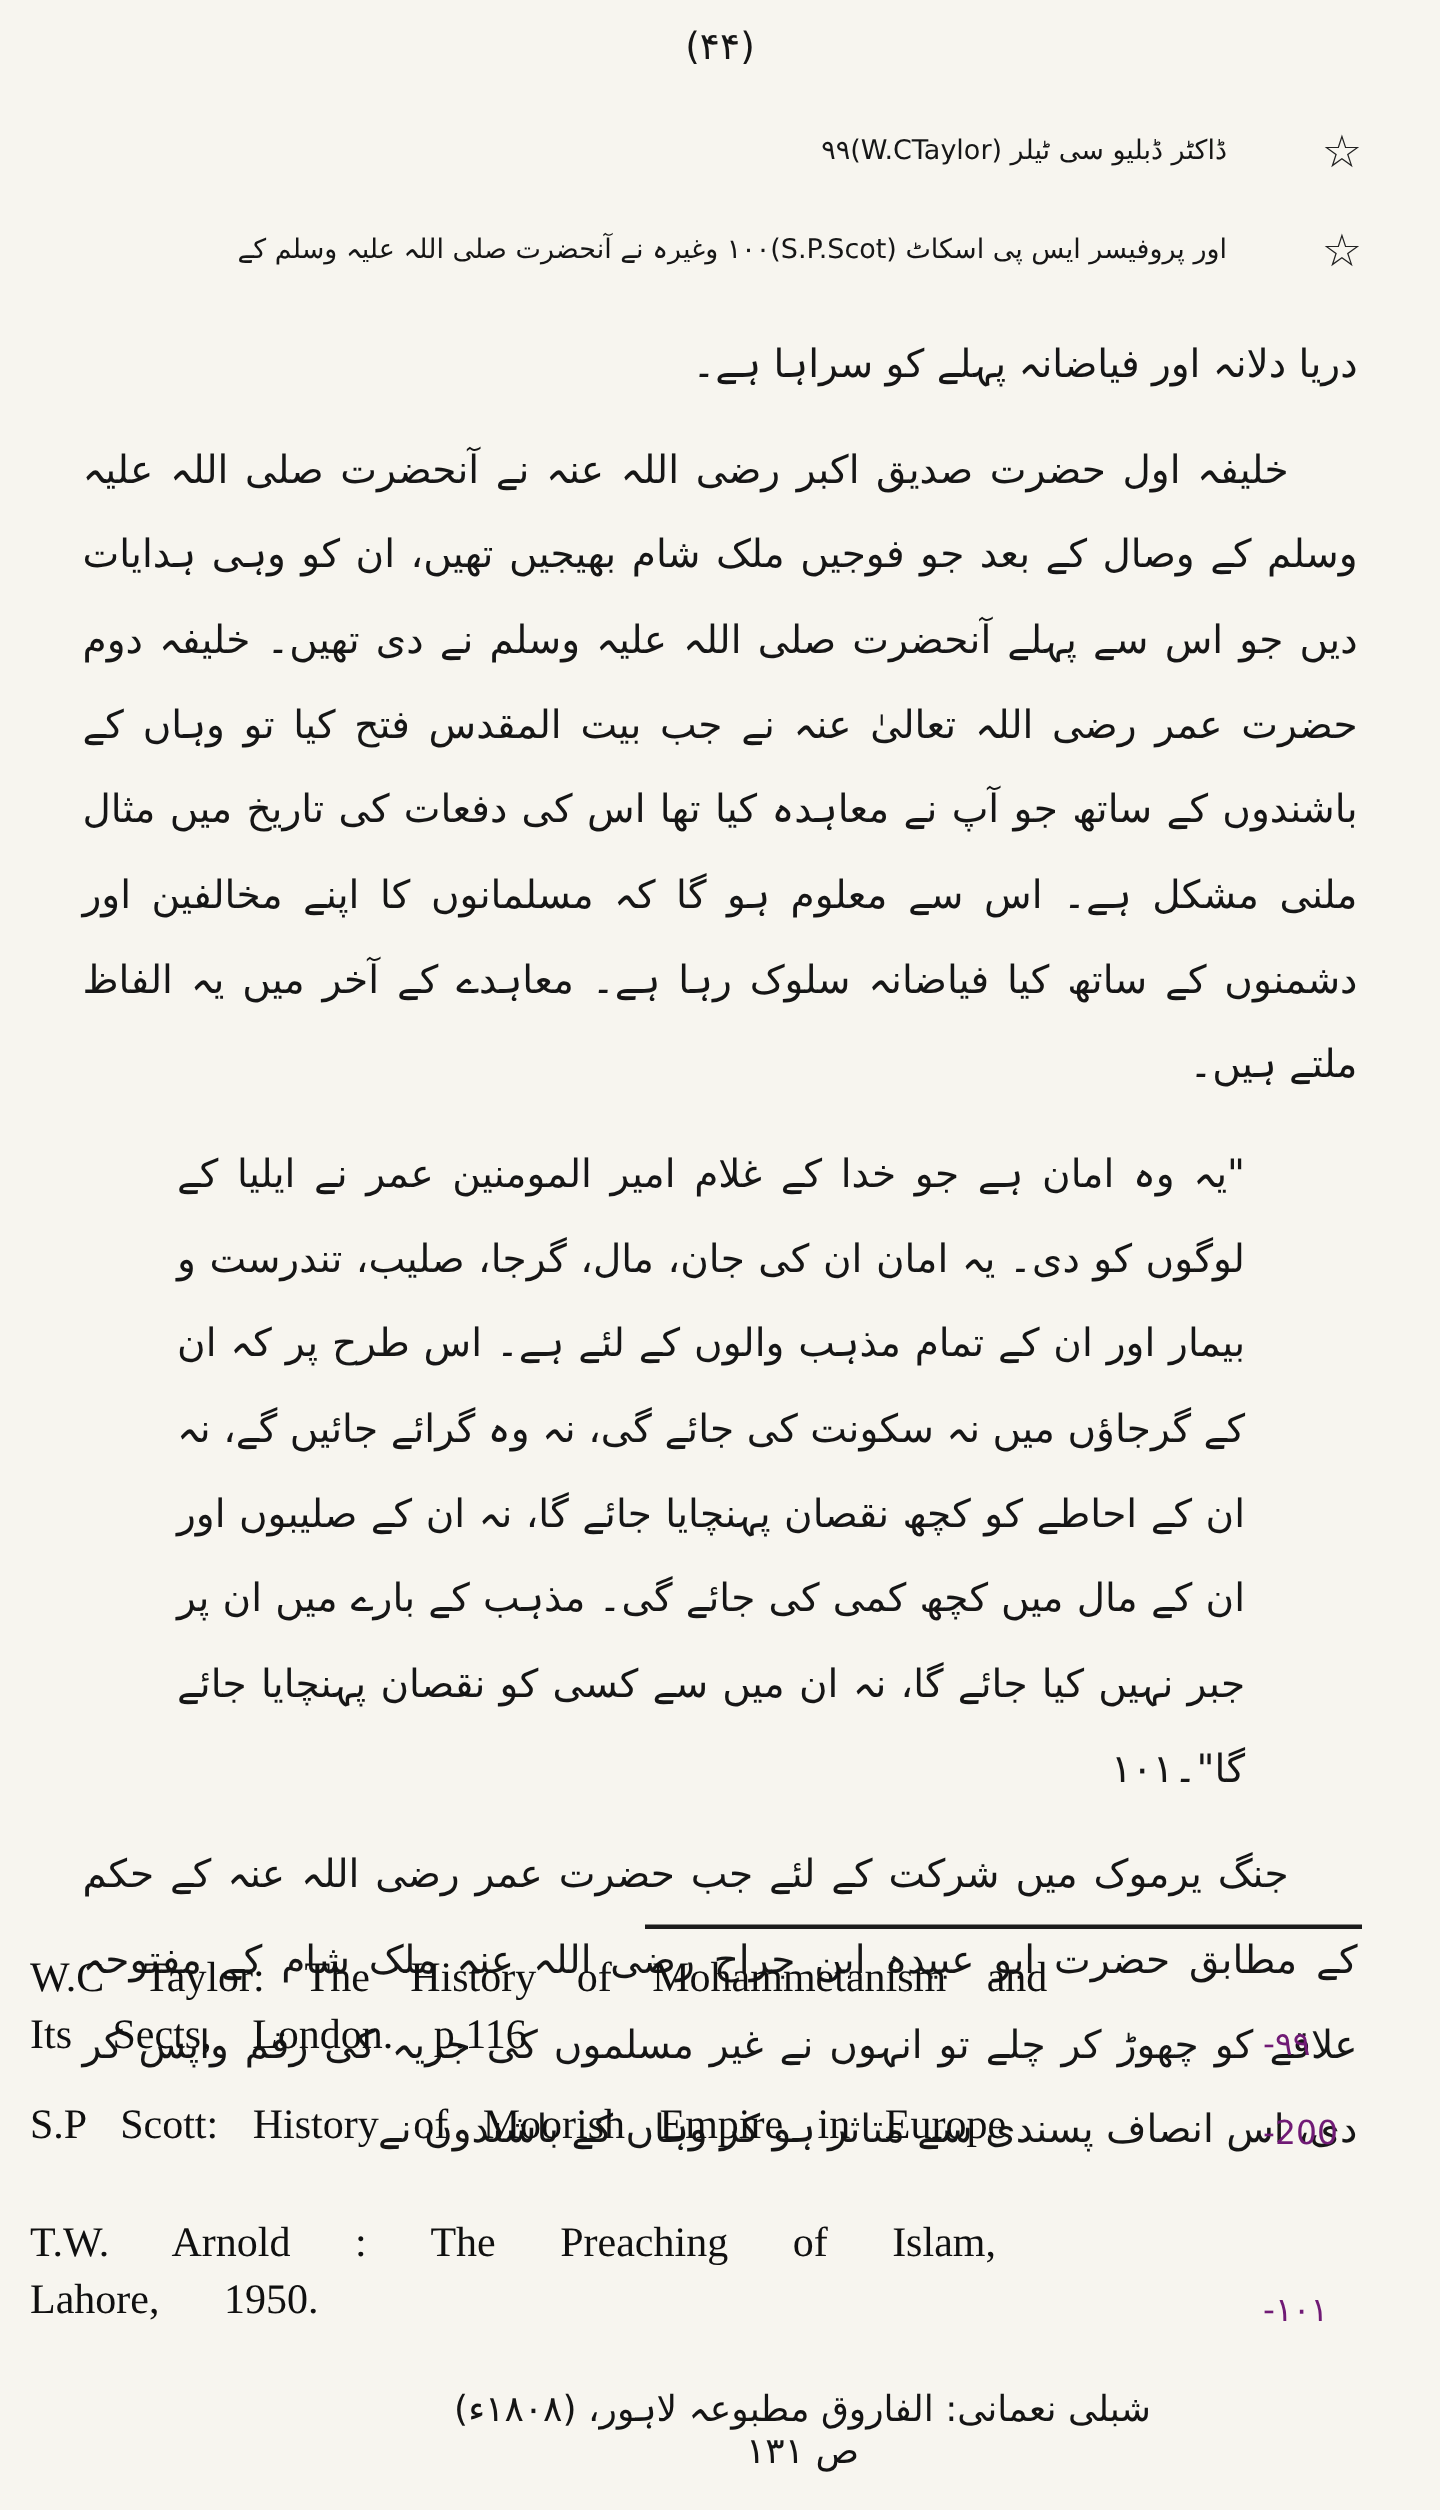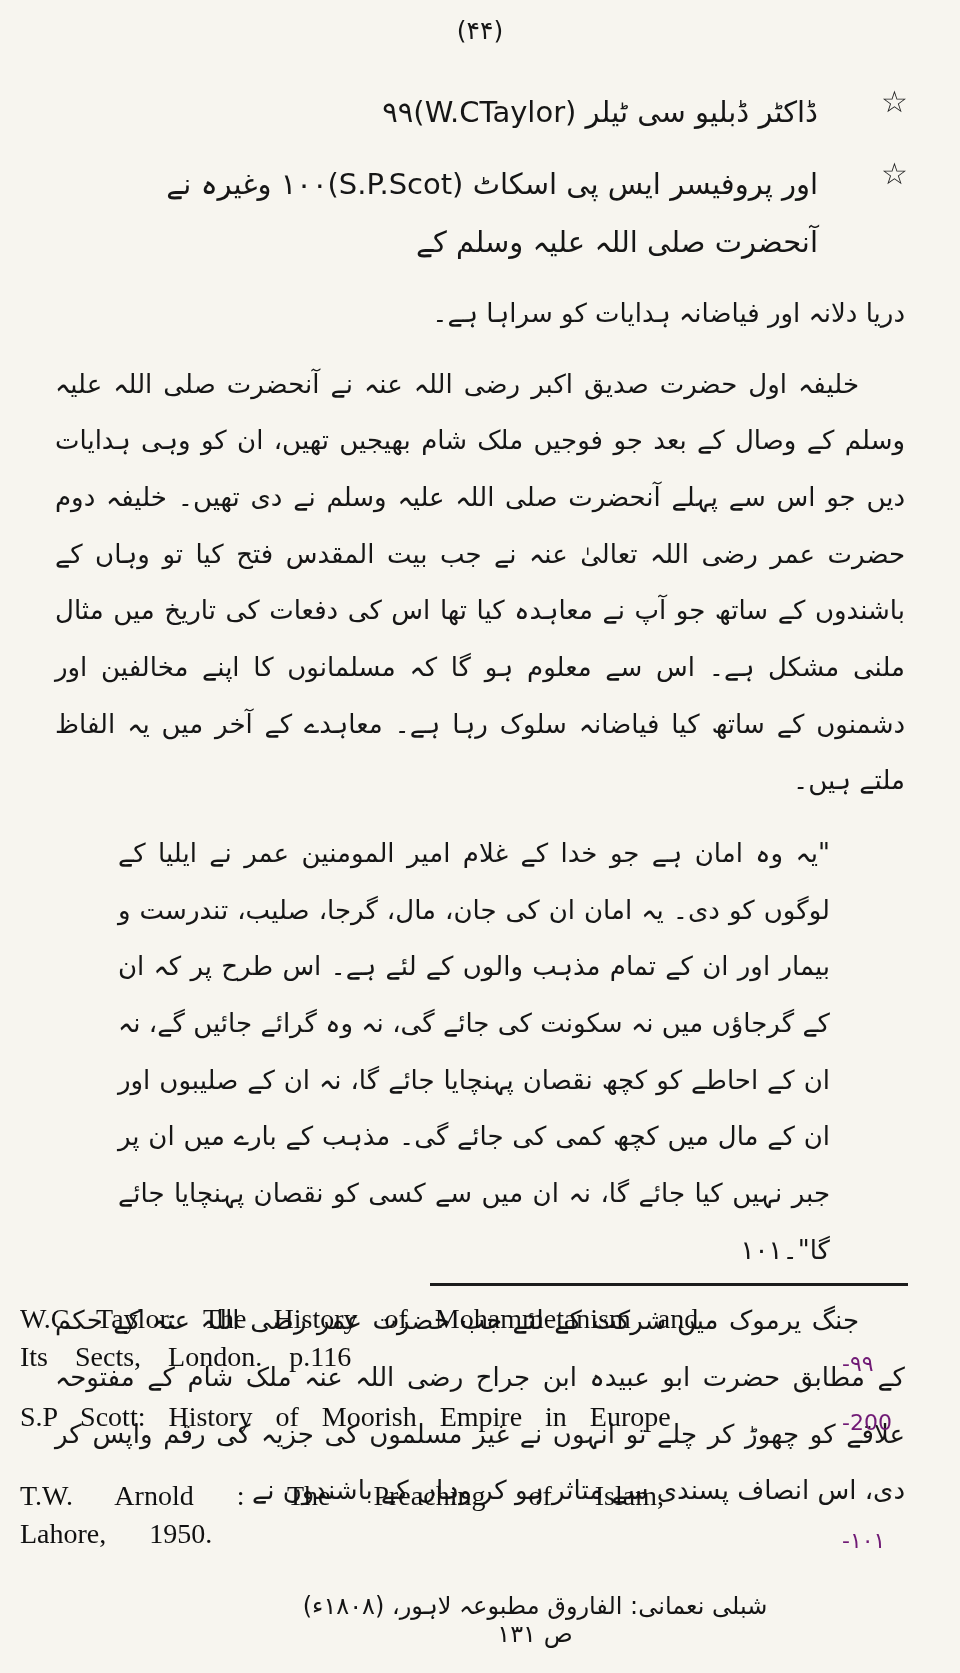--- a/index.html
+++ b/index.html
@@ -41,21 +41,21 @@
   .star {
     position: absolute;
     right: 2px;
     top: 4px;
     font-size: 30px;
     line-height: 1;
     color: #222;
   }
   .star-text {
     direction: rtl;
-    font-size: 29px;
+    font-size: 18px;
     line-height: 2.0;
     unicode-bidi: plaintext;
   }
   .urdu {
     direction: rtl;
     font-size: 26px;
     line-height: 2.18;
   }
   .continuation {
     padding: 0 55px;
@@ -138,21 +138,21 @@
     <div class="star-row">
       <span class="star">☆</span>
       <div class="star-text">ڈاکٹر ڈبلیو سی ٹیلر (W.CTaylor)۹۹</div>
     </div>
     <div class="star-row">
       <span class="star">☆</span>
       <div class="star-text">اور پروفیسر ایس پی اسکاٹ (S.P.Scot)۱۰۰ وغیرہ نے آنحضرت صلی اللہ علیہ وسلم کے</div>
     </div>
   </div>
 
-  <div class="continuation urdu">دریا دلانہ اور فیاضانہ ہدایات کو سراہا ہے۔</div>
+  <div class="continuation urdu">دریا دلانہ اور فیاضانہ پہلے کو سراہا ہے۔</div>
 
   <p class="para urdu indent">خلیفہ اول حضرت صدیق اکبر رضی اللہ عنہ نے آنحضرت صلی اللہ علیہ وسلم کے وصال کے بعد جو فوجیں ملک شام بھیجیں تھیں، ان کو وہی ہدایات دیں جو اس سے پہلے آنحضرت صلی اللہ علیہ وسلم نے دی تھیں۔ خلیفہ دوم حضرت عمر رضی اللہ تعالیٰ عنہ نے جب بیت المقدس فتح کیا تو وہاں کے باشندوں کے ساتھ جو آپ نے معاہدہ کیا تھا اس کی دفعات کی تاریخ میں مثال ملنی مشکل ہے۔ اس سے معلوم ہو گا کہ مسلمانوں کا اپنے مخالفین اور دشمنوں کے ساتھ کیا فیاضانہ سلوک رہا ہے۔ معاہدے کے آخر میں یہ الفاظ ملتے ہیں۔</p>
 
   <div class="quote urdu">"یہ وہ امان ہے جو خدا کے غلام امیر المومنین عمر نے ایلیا کے لوگوں کو دی۔ یہ امان ان کی جان، مال، گرجا، صلیب، تندرست و بیمار اور ان کے تمام مذہب والوں کے لئے ہے۔ اس طرح پر کہ ان کے گرجاؤں میں نہ سکونت کی جائے گی، نہ وہ گرائے جائیں گے، نہ ان کے احاطے کو کچھ نقصان پہنچایا جائے گا، نہ ان کے صلیبوں اور ان کے مال میں کچھ کمی کی جائے گی۔ مذہب کے بارے میں ان پر جبر نہیں کیا جائے گا، نہ ان میں سے کسی کو نقصان پہنچایا جائے گا"۔۱۰۱</div>
 
   <p class="para urdu indent">جنگ یرموک میں شرکت کے لئے جب حضرت عمر رضی اللہ عنہ کے حکم کے مطابق حضرت ابو عبیدہ ابن جراح رضی اللہ عنہ ملک شام کے مفتوحہ علاقے کو چھوڑ کر چلے تو انہوں نے غیر مسلموں کی جزیہ کی رقم واپس کر دی، اس انصاف پسندی سے متاثر ہو کر وہاں کے باشندوں نے</p>
 
   <div class="footnote-rule"></div>
 
   <div class="footnotes">

